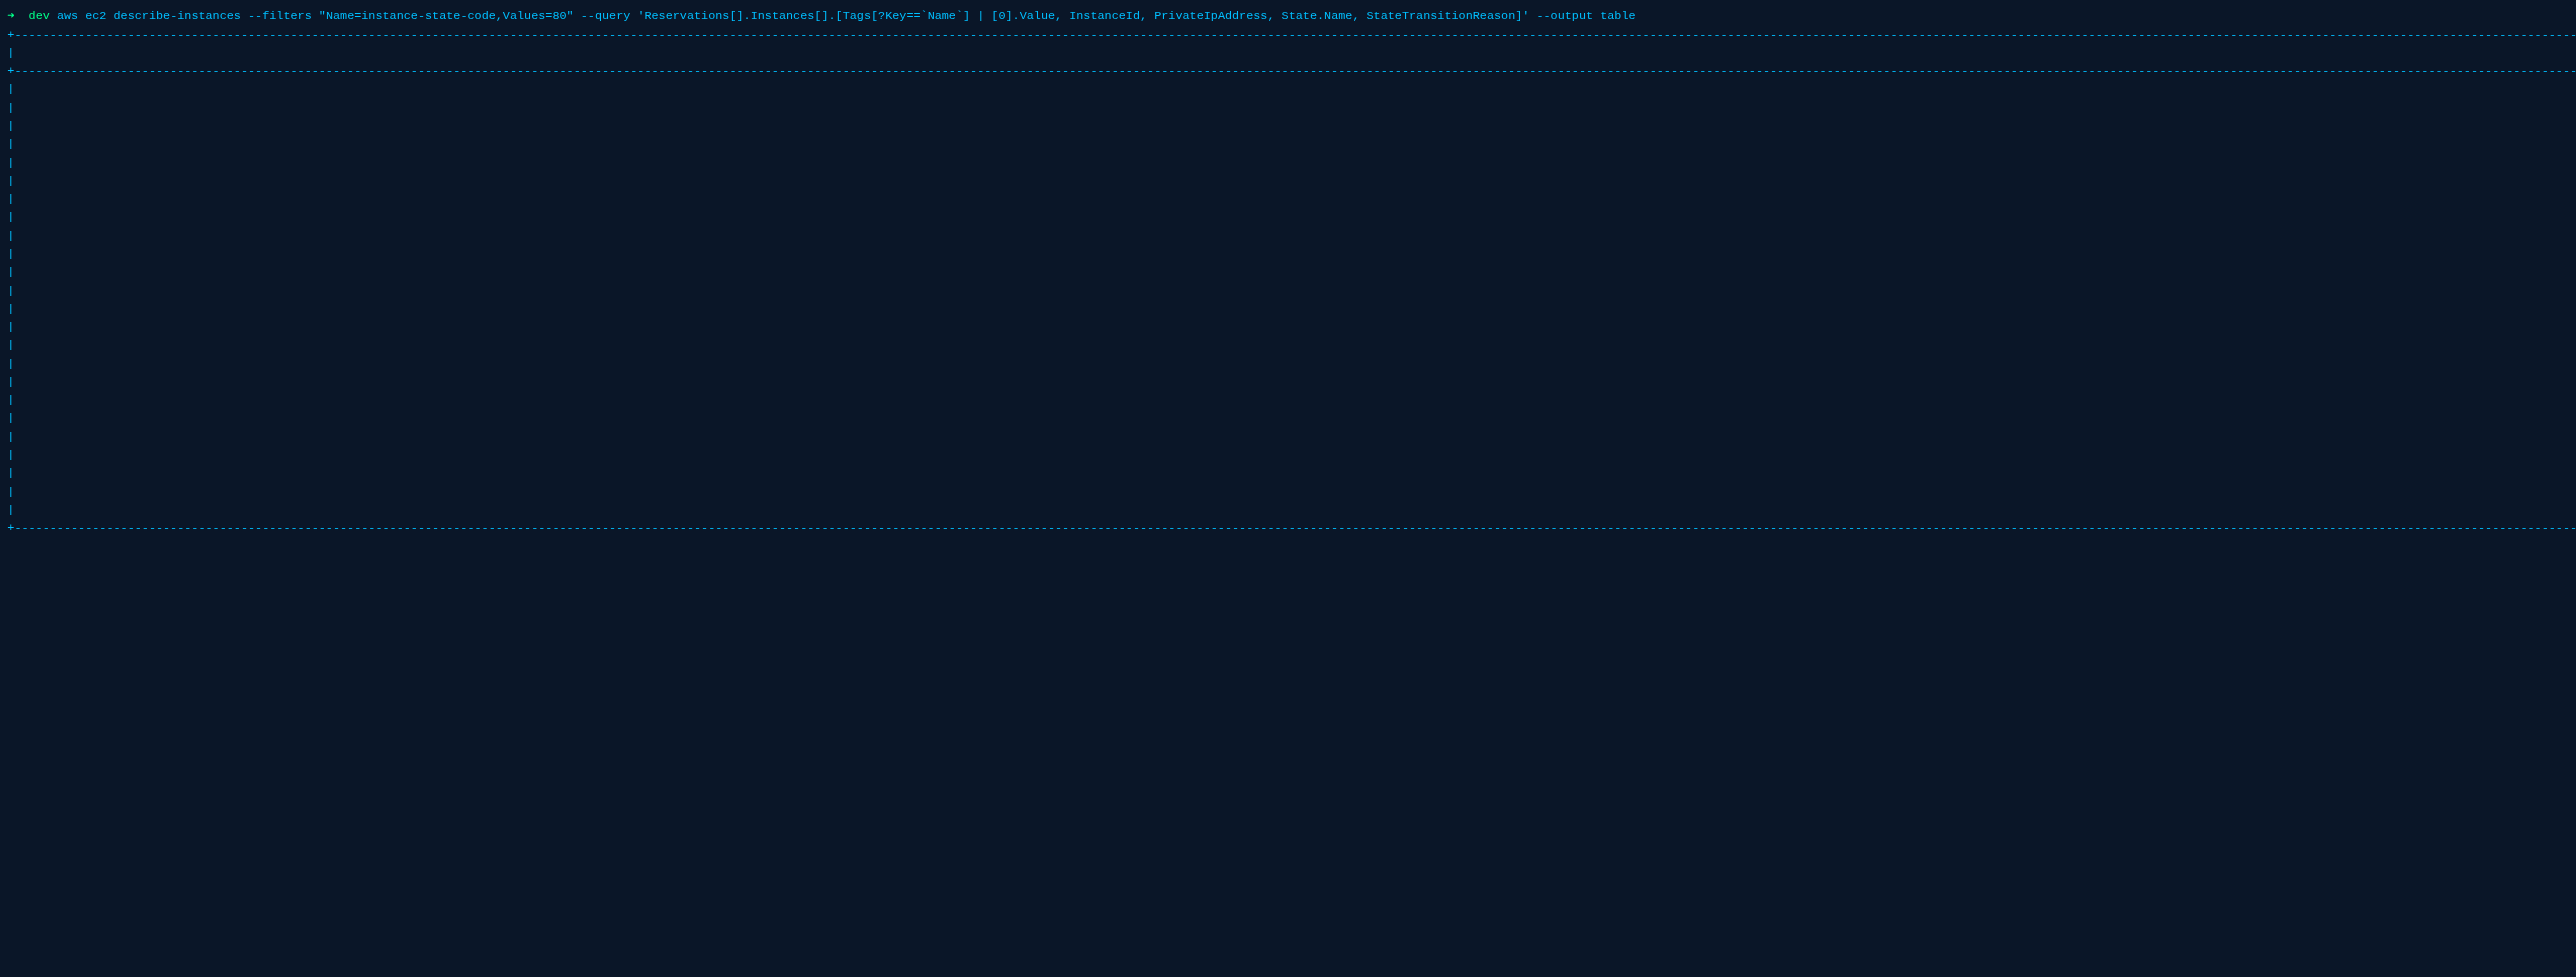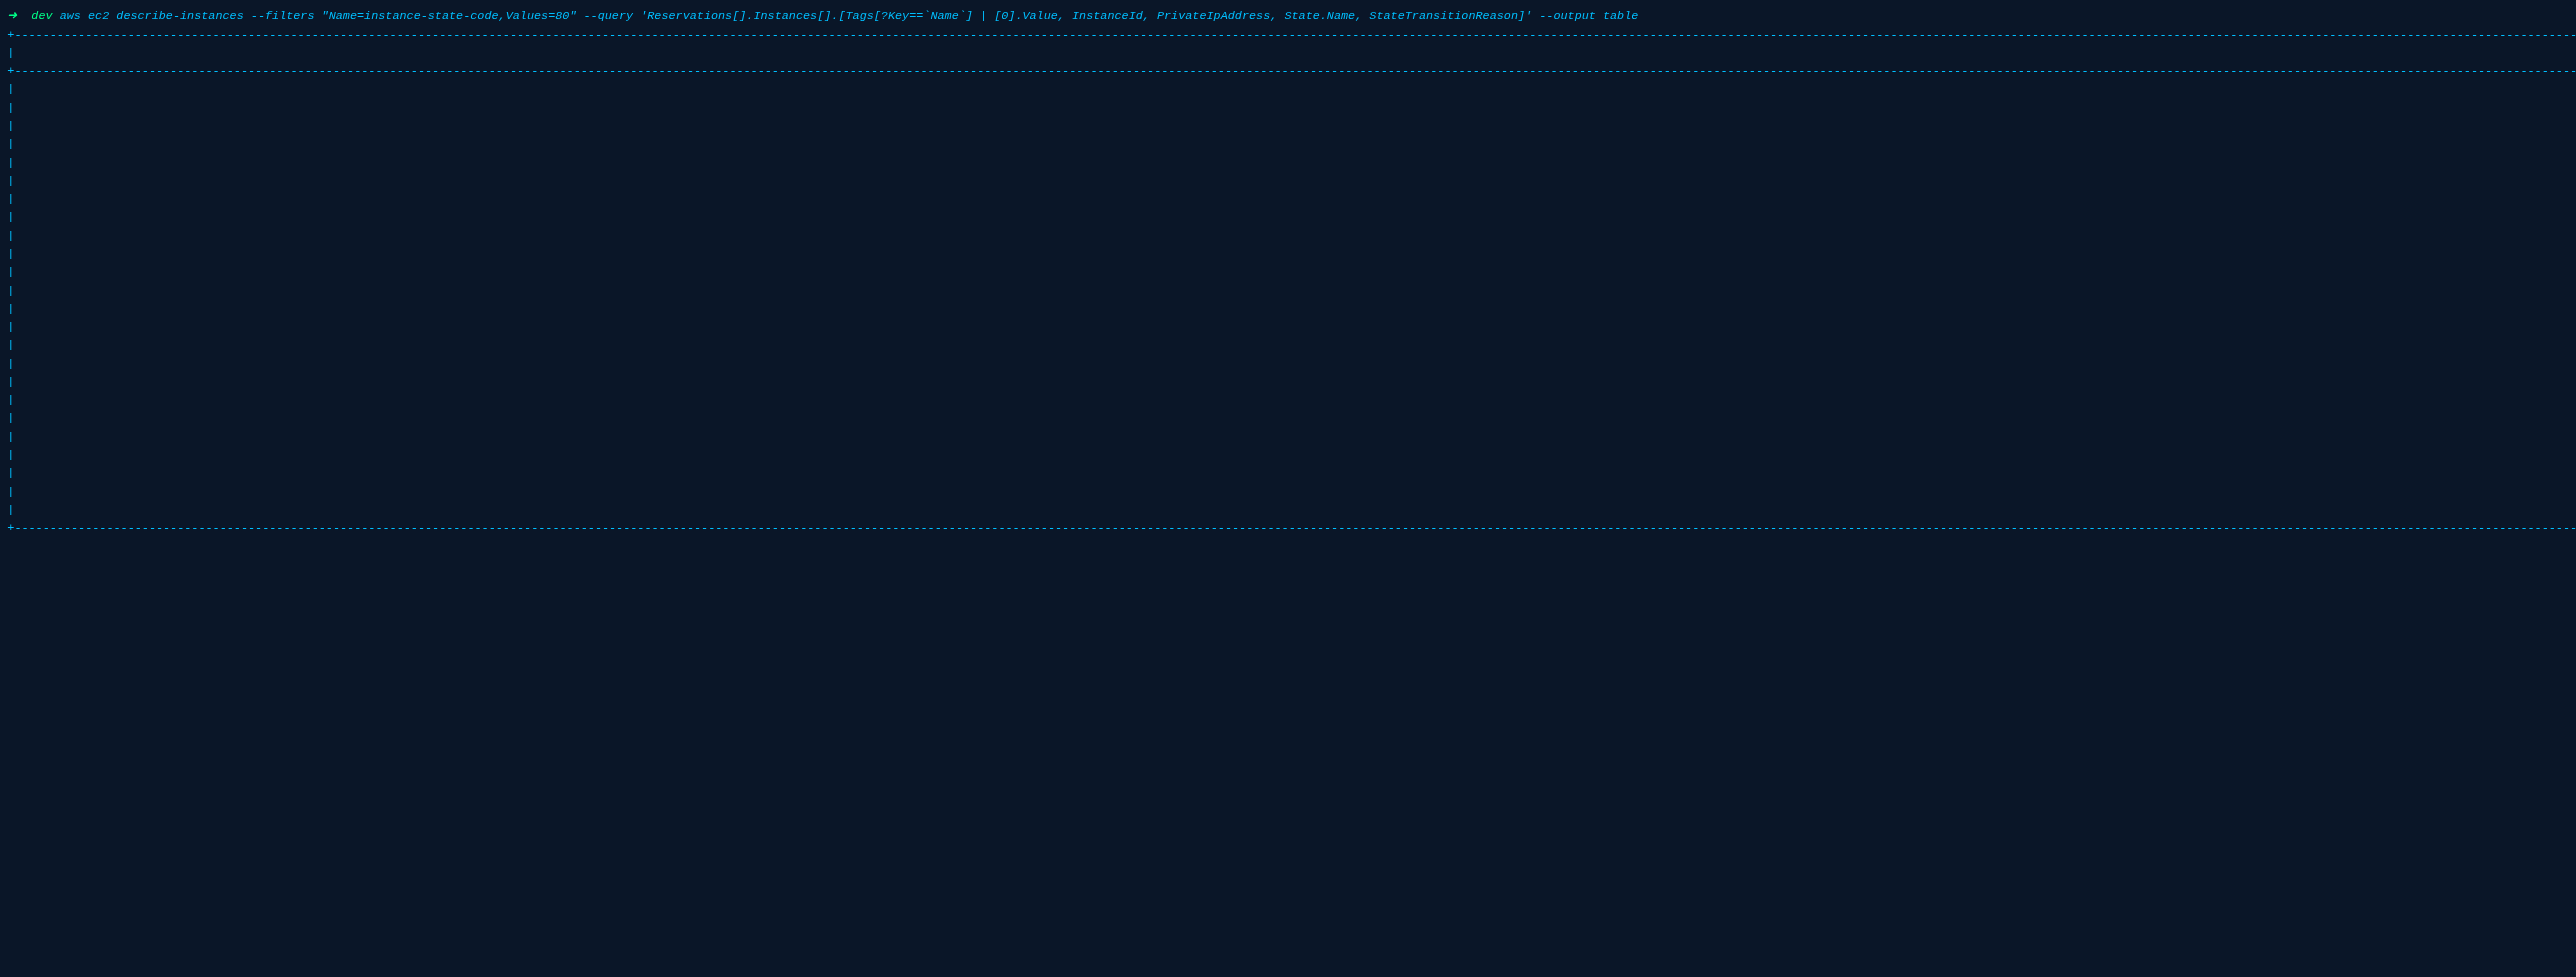--- a/index.html
+++ b/index.html
@@ -59,15 +59,15 @@
 </span><span style="color: rgb(0, 191, 255);">|                                                                                                                                                                                                                                                                                                                                                                                                                                                                                                                                                                                                                                                                |                  | 172.99.1.160     | stopped    | User initiated (2020-05-12 02:39:09 GMT)                 |
 </span><span style="color: rgb(0, 191, 255);">|                                                                                                                                                                                                                                                                                                                                                                                                                                                                                                                                                                                                                                                                |                  | 172.99.1.119     | stopped    | User initiated (2020-04-20 21:37:36 GMT)                 |
 </span><span style="color: rgb(0, 191, 255);">+----------------------------------------------------------------------------------------------------------------------------------------------------------------------------------------------------------------------------------------------------------------------------------------------------------------------------------------------------------------------------------------------------------------------------------------------------------------------------------------------------------------------------------------------------------------------------------------------------------------------------------------------------------------+------------------+------------------+------------+----------------------------------------------------------+
 </span></pre>
   </div>
 
 <div style="position: absolute; top: 0px; left: 0px; width: 100%; height: 100%; pointer-events: none;"></div>
 
 <style>
   body { position: relative; }
-  pre { position: relative; z-index: 1; font-style: italic; }
+  pre { position: relative; z-index: 1; }
 </style>
 
 
 </body></html>

